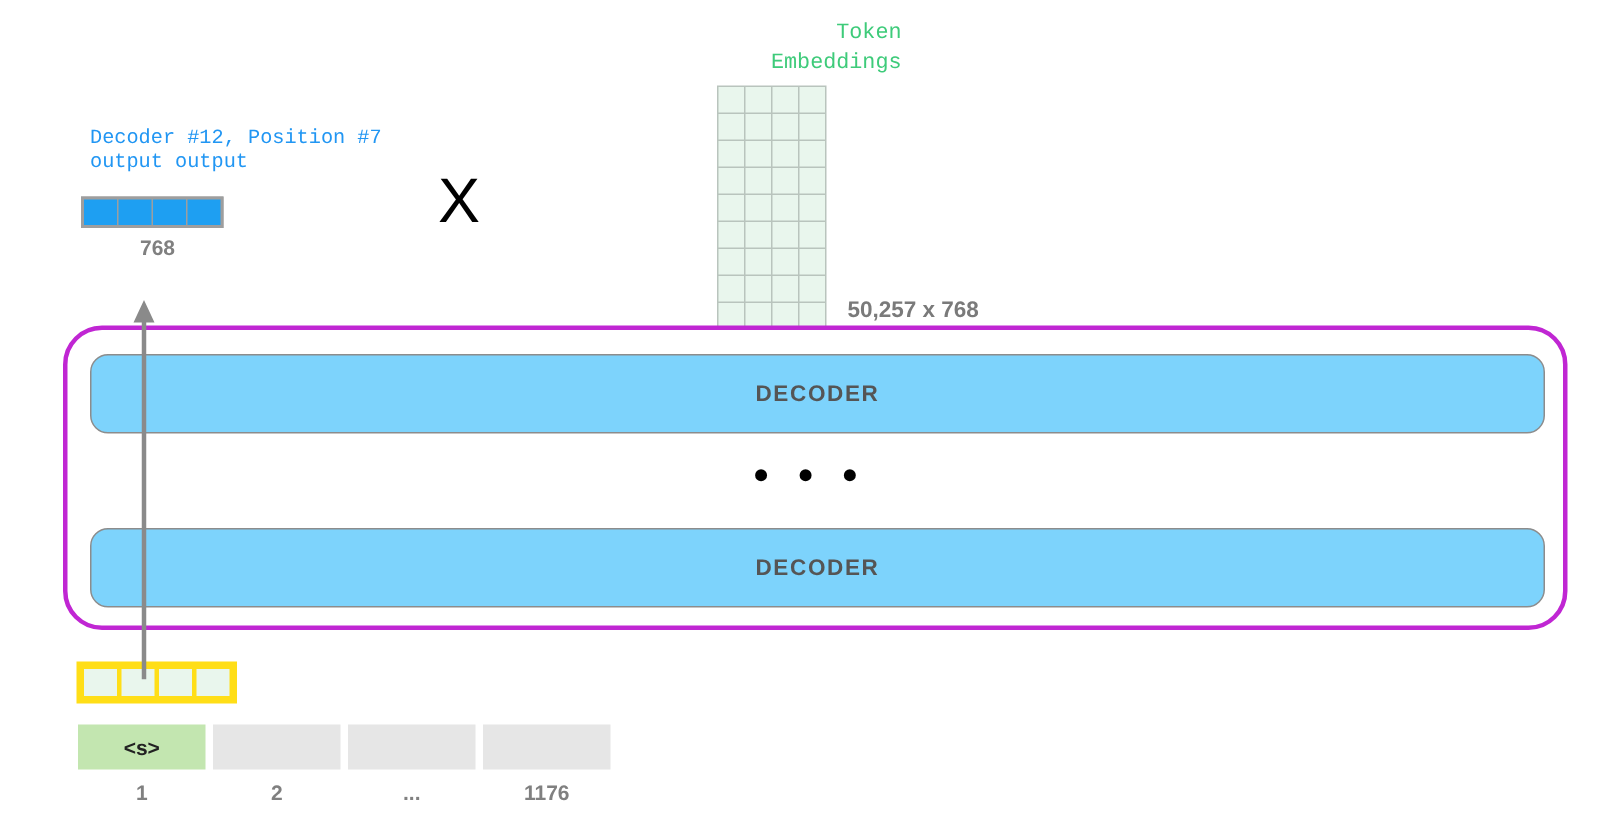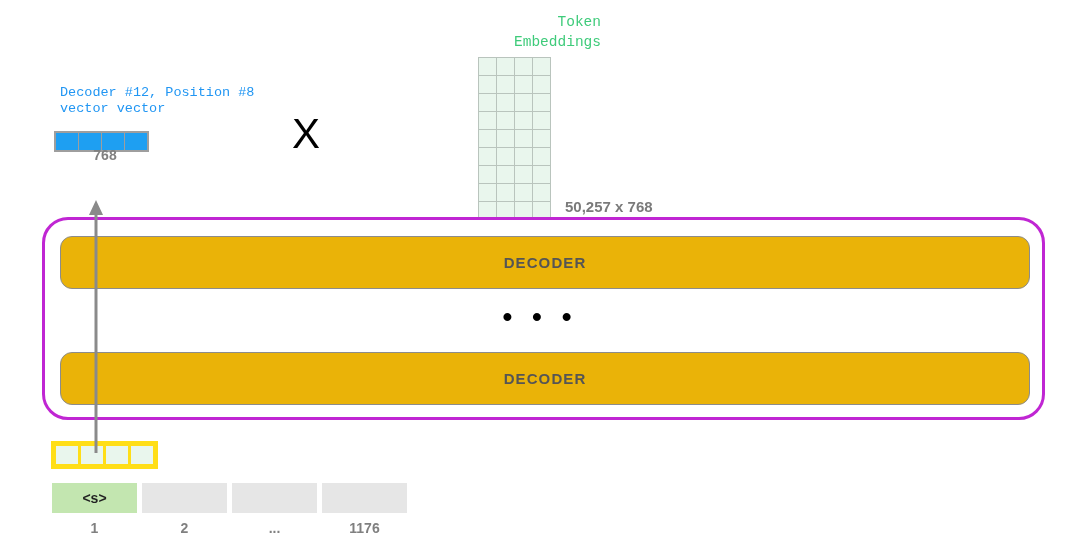--- a/index.html
+++ b/index.html
@@ -45,21 +45,21 @@
     box-sizing: border-box;
   }
   #output-vector-cells .cell {
     width: 22px;
     height: 17px;
     background: #1e9ff2;
   }
   #output-vector-dim {
     position: absolute;
     left: 54px;
-    top: 147px;
+    top: 157px;
     width: 102px;
     text-align: center;
     color: #808080;
     font-size: 14px;
     font-weight: bold;
   }
 
   
   #multiply-symbol {
     position: absolute;
@@ -127,21 +127,21 @@
     border: 3px solid #c026d3;
     border-radius: 26px;
     box-sizing: border-box;
     z-index: 2;
   }
   .decoder-box {
     position: absolute;
     left: 60px;
     width: 970px;
     height: 53px;
-    background: #eab308;
+    background: #7dd3fc;
     border: 1px solid #8c8c8c;
     border-radius: 12px;
     box-sizing: border-box;
     display: flex;
     align-items: center;
     justify-content: center;
     z-index: 3;
   }
   #decoder-top { top: 236px; }
   #decoder-bottom { top: 352px; }
@@ -218,22 +218,22 @@
     font-size: 14px;
     font-weight: bold;
     color: #808080;
   }
 </style>
 </head>
 <body>
 
 <div id="canvas">
 
-  <div id="output-vector-label" class="mono"><span>Decoder #12, Position #8</span>
-<span>vector vector</span></div>
+  <div id="output-vector-label" class="mono"><span>Decoder #12, Position #7</span>
+<span>output output</span></div>
 
   <div id="output-vector-cells">
     <div class="cell"></div>
     <div class="cell"></div>
     <div class="cell"></div>
     <div class="cell"></div>
   </div>
   <div id="output-vector-dim">768</div>
 
   <div id="multiply-symbol">X</div>

